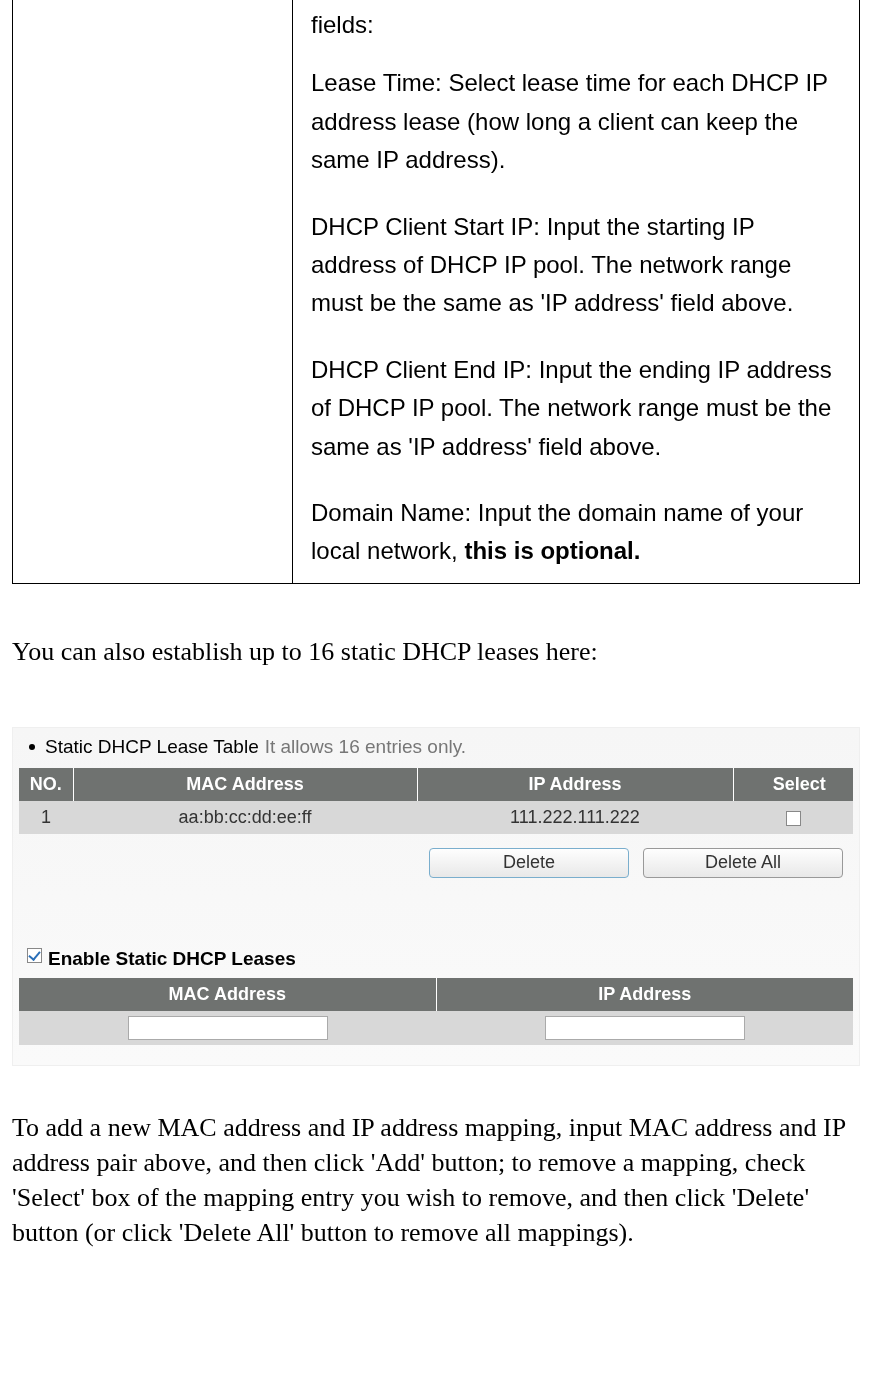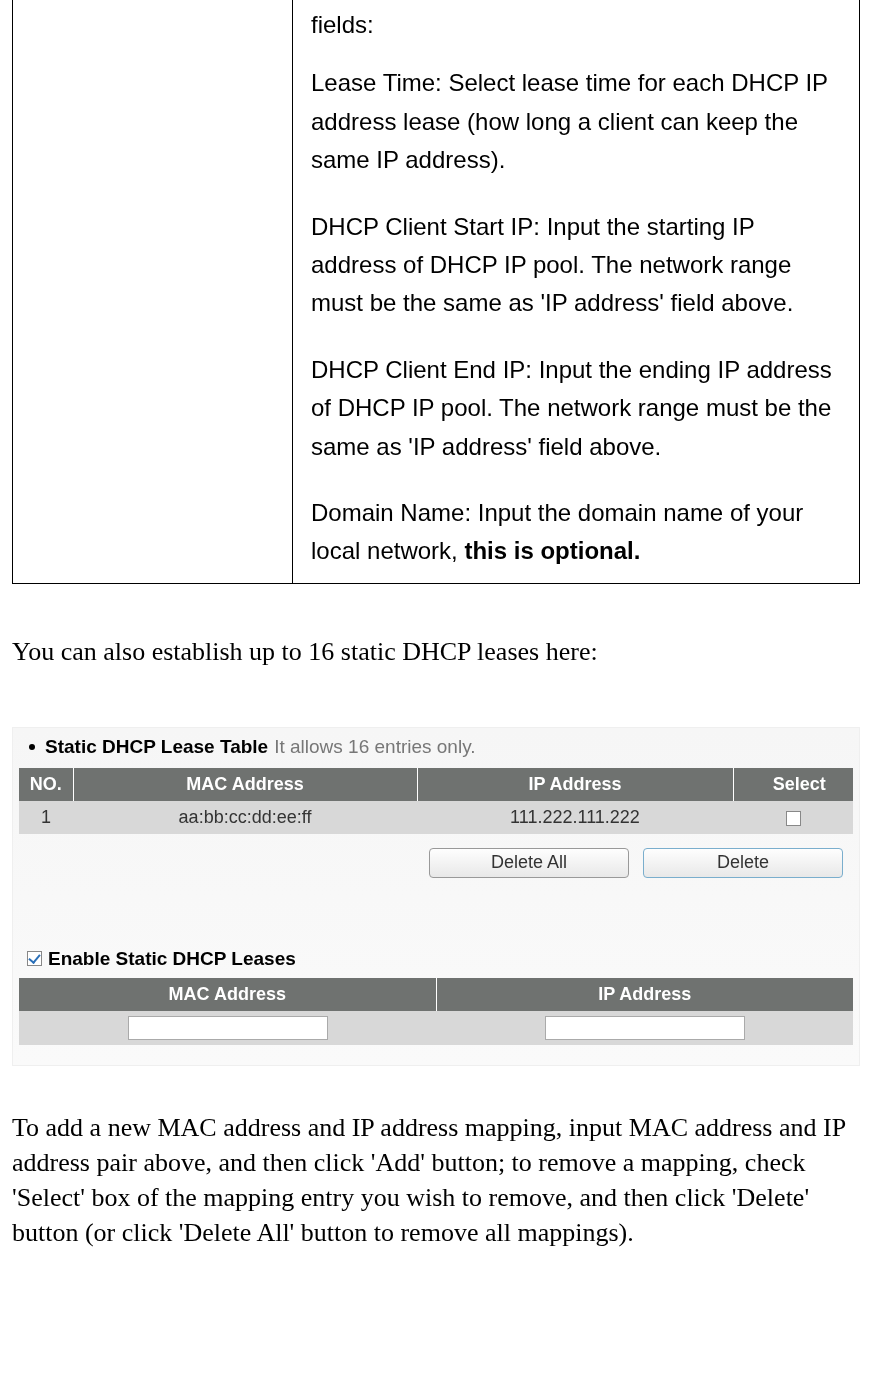--- a/index.html
+++ b/index.html
@@ -57,21 +57,21 @@
       display: flex;
       align-items: center;
       gap: 6px;
       padding: 4px 10px 10px 10px;
       font-size: 19px;
     }
     .section-heading .bullet {
       width: 6px; height: 6px; background: #000; border-radius: 50%;
       display: inline-block; margin-right: 4px;
     }
-    .section-heading .title { font-weight: bold; }
+    .section-heading .title { font-weight: normal; }
     .section-heading .sub { color: #777; font-weight: normal; }
 
     .lease-table {
       width: 100%;
       border-collapse: collapse;
       font-size: 18px;
     }
     .lease-table th {
       background: #6f7270;
       color: #fff;
@@ -124,21 +124,21 @@
       border-radius: 4px;
       font-size: 18px;
       color: #333;
       cursor: pointer;
       font-family: Arial, sans-serif;
     }
     .btn.grey { border-color: #999; }
 
     .enable-row {
       display: flex;
-      align-items: center;
+      align-items: flex-start;
       gap: 6px;
       padding: 70px 8px 8px 8px;
       font-size: 19px;
       font-weight: bold;
     }
 
     .entry-table {
       width: 100%;
       border-collapse: collapse;
       font-size: 18px;
@@ -214,22 +214,22 @@
       <tr>
         <td>1</td>
         <td>aa:bb:cc:dd:ee:ff</td>
         <td>111.222.111.222</td>
         <td><span class="checkbox-box"></span></td>
       </tr>
     </tbody>
   </table>
 
   <div class="btn-row">
+    <button class="btn">Delete</button>
     <button class="btn grey">Delete All</button>
-    <button class="btn">Delete</button>
   </div>
 
   <div class="enable-row">
     <span class="checkbox-box checked"></span>
     <span>Enable Static DHCP Leases</span>
   </div>
 
   <table class="entry-table">
     <thead>
       <tr>

